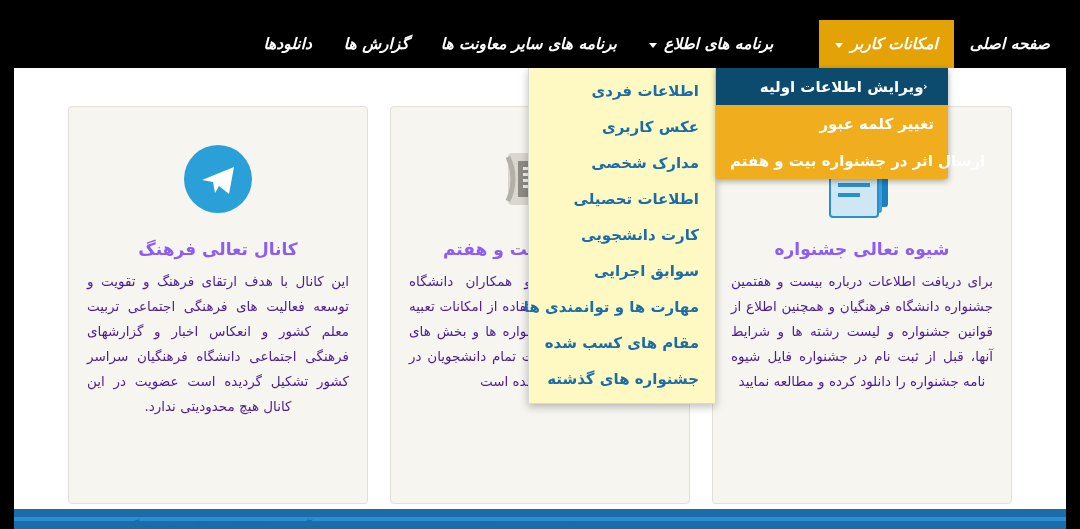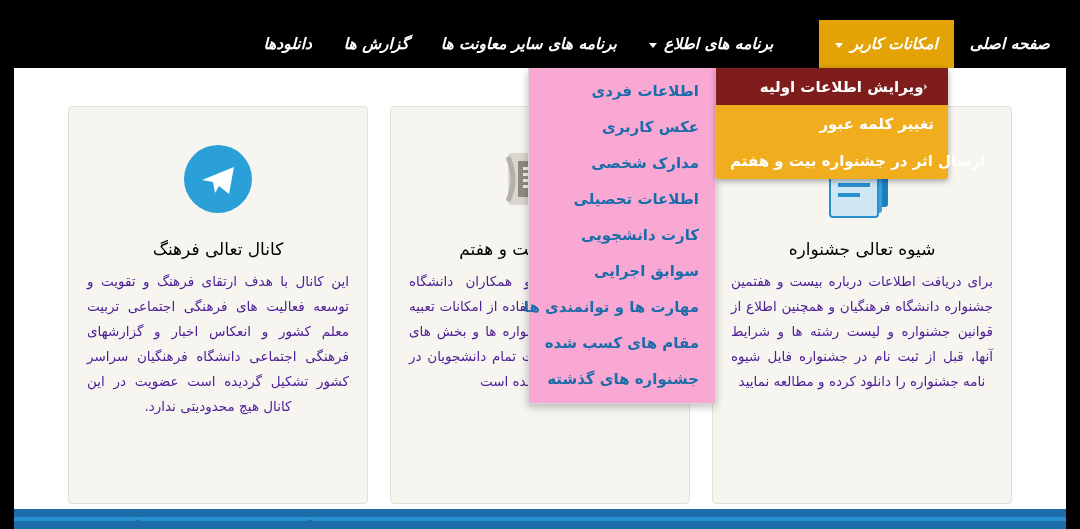--- a/index.html
+++ b/index.html
@@ -99,38 +99,38 @@
     justify-content: flex-start;
     height: 37px;
     padding: 0 14px;
     color: #ffffff;
     font-size: 15px;
     font-weight: bold;
     white-space: nowrap;
     cursor: pointer;
   }
   .user-menu .um-item.um-highlight {
-    background: #7f1d1d;
+    background: #0c4a6e;
   }
   .um-label { flex: 1; text-align: right; }
   .um-arrow {
     color: #ffffff;
     font-size: 11px;
     margin-left: 0;
     margin-right: 6px;
     transform: scaleX(-1);
   }
 
   
   .sub-menu {
     position: absolute;
     top: 68px;
     left: 528px;
     width: 188px;
-    background: #f9a8d4;
+    background: #fef9c3;
     border: 1px solid #d8d8d8;
     border-top: none;
     box-shadow: 0 3px 8px rgba(0,0,0,0.25);
     z-index: 39;
     padding: 5px 0 6px 0;
   }
   .sub-menu .sm-item {
     height: 36px;
     line-height: 36px;
     padding: 0 16px;
@@ -165,22 +165,22 @@
     position: relative;
   }
   .card-icon {
     height: 108px;
     display: flex;
     align-items: center;
     justify-content: center;
   }
   .card-title {
     font-size: 17px;
-    font-weight: normal;
-    color: #000000;
+    font-weight: bold;
+    color: #8b5cf6;
     margin-top: 6px;
     margin-bottom: 10px;
     text-align: center;
   }
   .card-body {
     font-size: 13.5px;
     line-height: 1.85;
     color: #4c1d95;
     text-align: justify;
     text-align-last: center;

